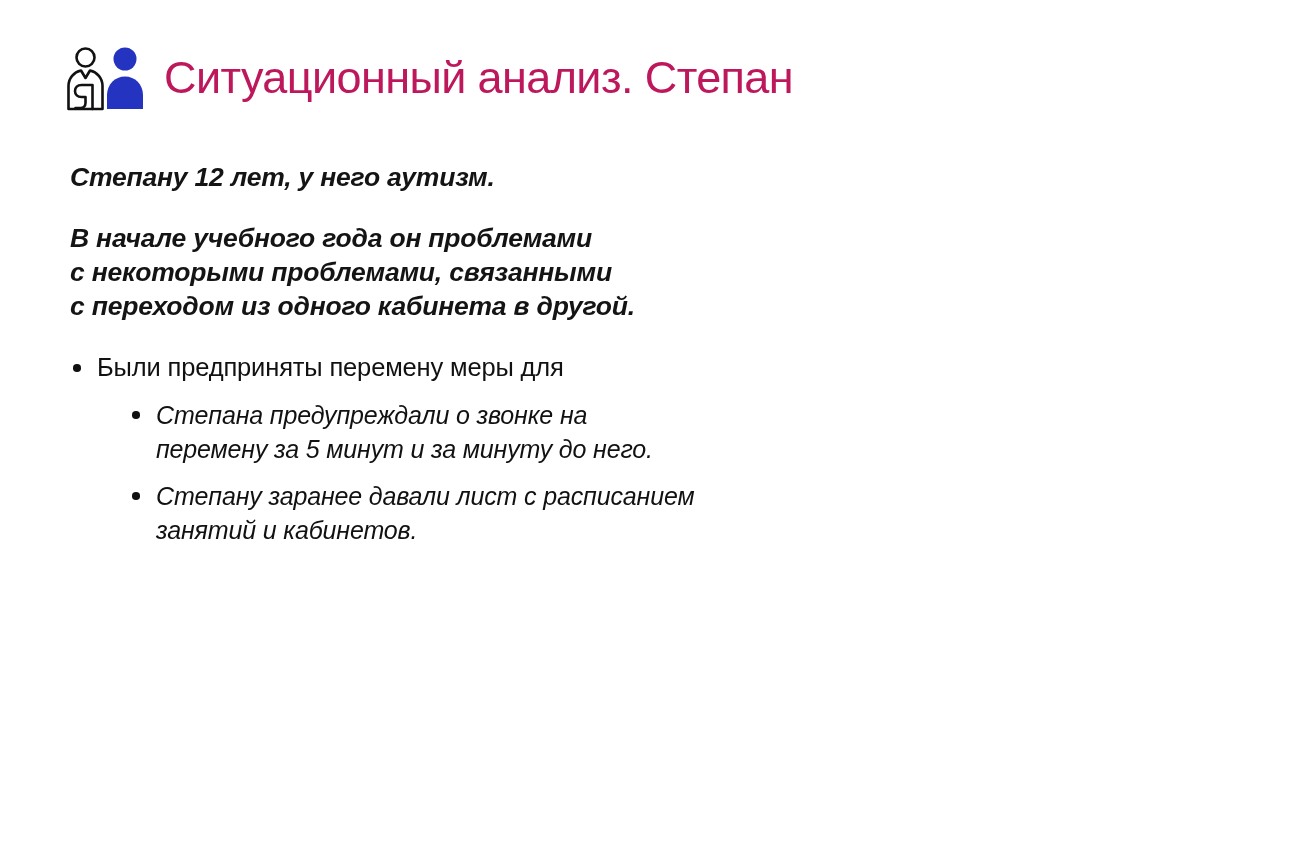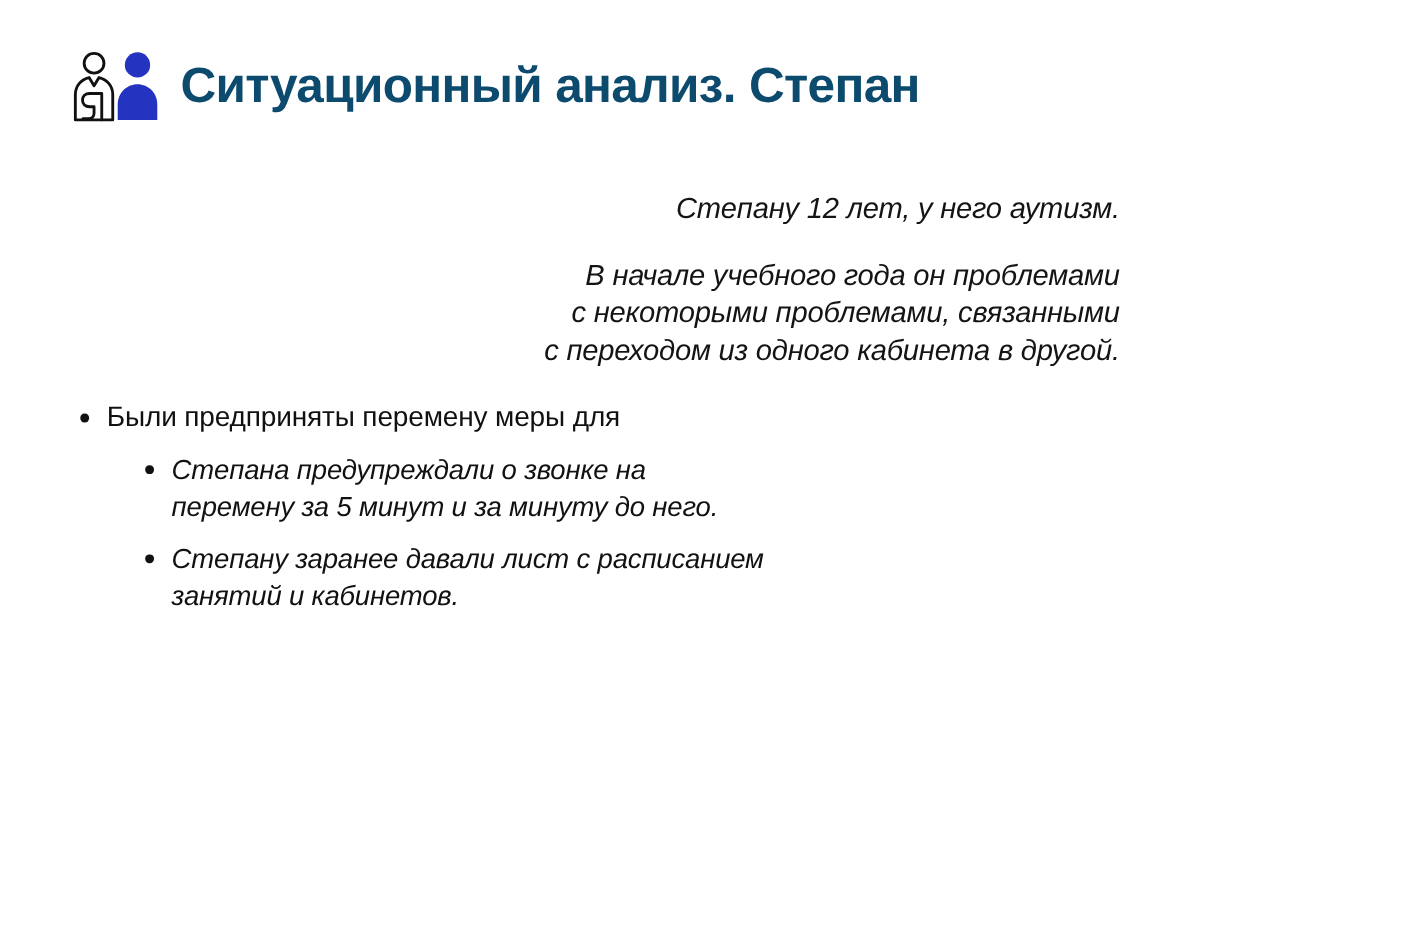--- a/index.html
+++ b/index.html
@@ -35,45 +35,44 @@
 
   .brand-logo {
     width: 84px;
     height: 66px;
     flex: 0 0 auto;
     display: block;
   }
 
   .slide-title {
     font-size: 45px;
-    font-weight: 700;
+    font-weight: 400;
     letter-spacing: -0.6px;
     line-height: 1.05;
-    color: #0c4a6e;
+    color: #be185d;
     white-space: nowrap;
     margin: 0;
   }
 
   
   .content {
     position: absolute;
     left: 70px;
     top: 160px;
     width: 960px;
   }
 
   .lede {
     font-style: italic;
-    font-weight: 400;
+    font-weight: 700;
     font-size: 26.5px;
     line-height: 34px;
     color: #141414;
-    margin: 12px;
+    margin: 0;
     letter-spacing: -0.2px;
-    text-align: right;
   }
 
   .lede-1 { margin-bottom: 27px; }
   .lede-2 { margin-bottom: 27px; }
 
   .lede-2 .ln { display: block; }
 
   
   ul.bullets {
     list-style: none;

